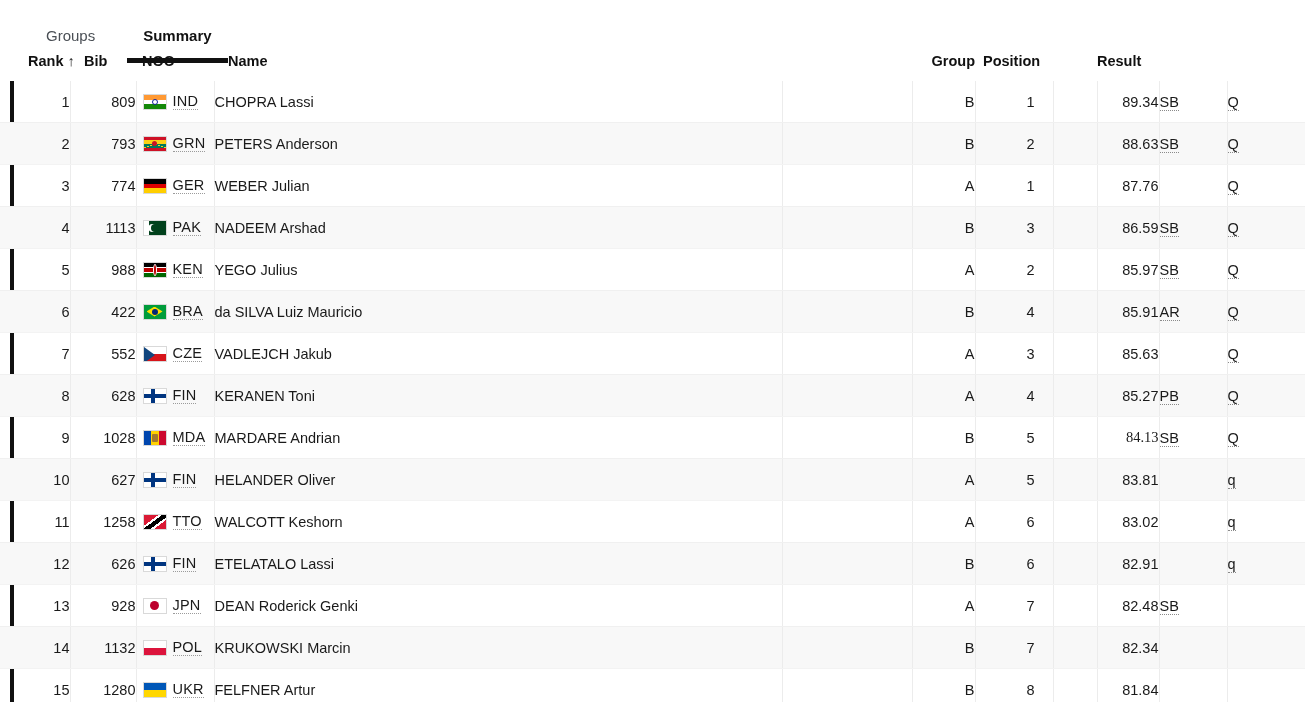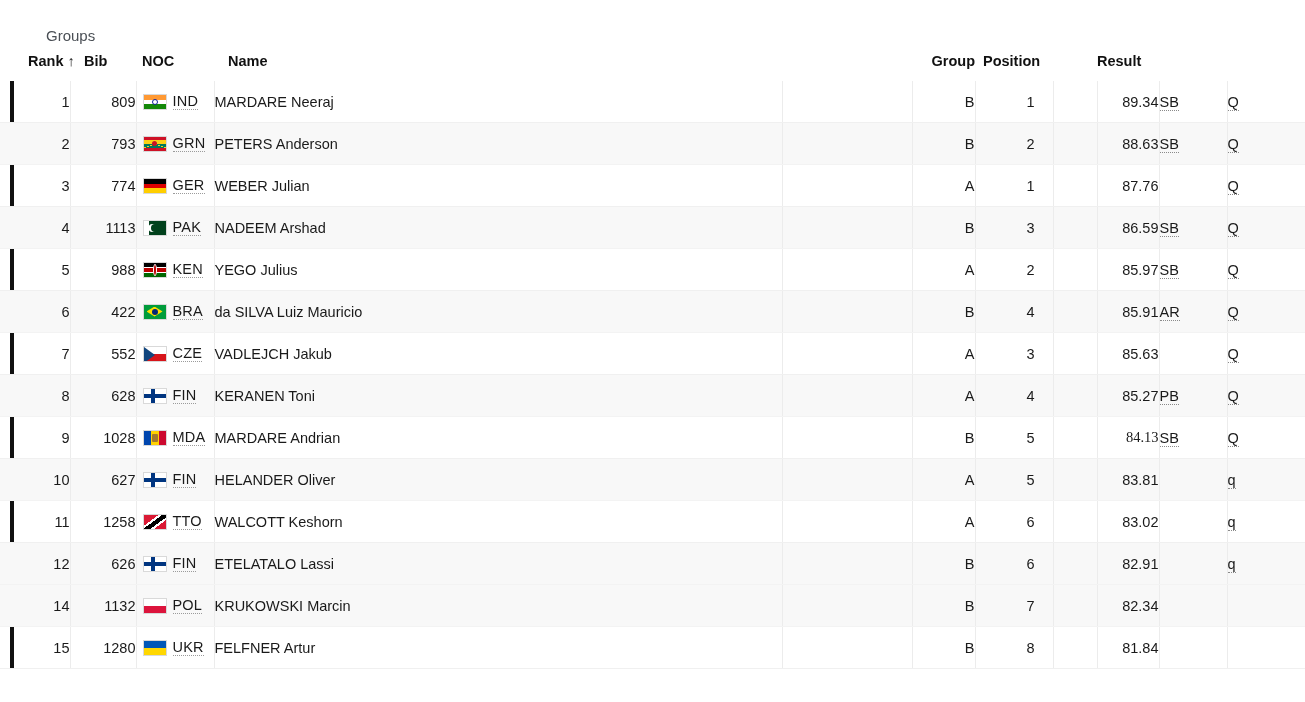--- a/index.html
+++ b/index.html
@@ -194,20 +194,24 @@
   .f-UKR { background: linear-gradient(to bottom,#0057B7 0 50%,#FFD700 50% 100%); }
 </style>
 </head>
 <body>
 
 <div id="app">
 
   <div class="tabbar">
     <div class="tab">
       <span>Groups</span>
+    </div>
+    <div class="tab active">
+      <span>Summary</span>
+      <span class="tab-underline"></span>
     </div>
   </div>
 
   <table class="table">
     <colgroup>
       <col class="c-accent">
         <col class="c-rank">
         <col class="c-bib">
         <col class="c-noc">
       <col class="c-name">
@@ -243,21 +247,21 @@
             <div class="accent-bar"></div>
           </td>
           <td class="num">1</td>
           <td class="num">809</td>
           <td>
             <div class="noc-inner">
               <span class="flag f-IND"></span>
               <span class="noc-code">IND</span>
             </div>
           </td>
-          <td class="name-cell">MARDARE Neeraj</td>
+          <td class="name-cell">CHOPRA Lassi</td>
           <td></td>
           <td class="num" style="padding-right:0;">B</td>
           <td class="num" style="padding-right:18px;">1</td>
           <td></td>
           <td class="num" style="padding-right:0;">89.34</td>
           <td class="mark"><span>SB</span></td>
           <td class="mark" style="padding-right:14px;"><span>Q</span></td>
         </tr>
         <tr class="row-even">
           <td class="accent-cell">
@@ -483,20 +487,41 @@
           </td>
           <td class="name-cell">ETELATALO Lassi</td>
           <td></td>
           <td class="num" style="padding-right:0;">B</td>
           <td class="num" style="padding-right:18px;">6</td>
           <td></td>
           <td class="num" style="padding-right:0;">82.91</td>
           <td class="mark"></td>
           <td class="mark" style="padding-right:14px;"><span>q</span></td>
         </tr>
+        <tr class="row-odd">
+          <td class="accent-cell">
+            <div class="accent-bar"></div>
+          </td>
+          <td class="num">13</td>
+          <td class="num">928</td>
+          <td>
+            <div class="noc-inner">
+              <span class="flag f-JPN"></span>
+              <span class="noc-code">JPN</span>
+            </div>
+          </td>
+          <td class="name-cell">DEAN Roderick Genki</td>
+          <td></td>
+          <td class="num" style="padding-right:0;">A</td>
+          <td class="num" style="padding-right:18px;">7</td>
+          <td></td>
+          <td class="num" style="padding-right:0;">82.48</td>
+          <td class="mark"><span>SB</span></td>
+          <td class="mark" style="padding-right:14px;"></td>
+        </tr>
         <tr class="row-even">
           <td class="accent-cell">
             <div class="accent-bar"></div>
           </td>
           <td class="num">14</td>
           <td class="num">1132</td>
           <td>
             <div class="noc-inner">
               <span class="flag f-POL"></span>
               <span class="noc-code">POL</span>

